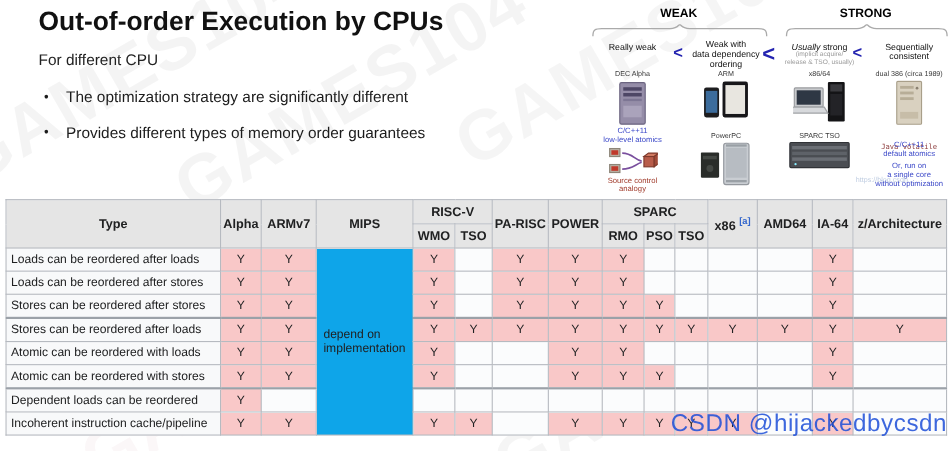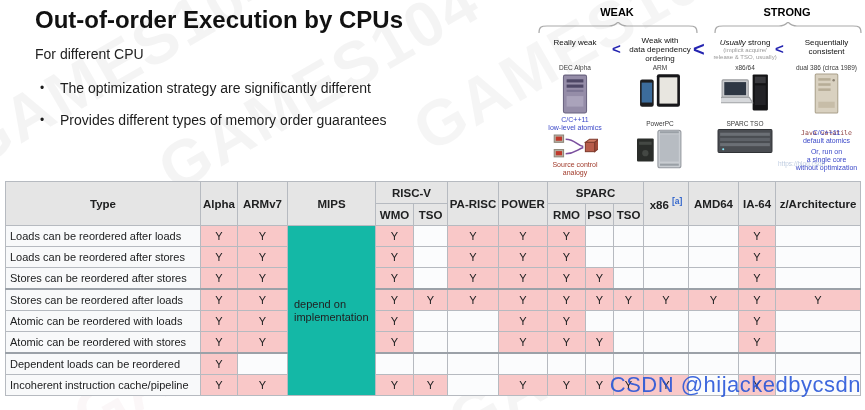--- a/index.html
+++ b/index.html
@@ -49,21 +49,21 @@
   .ital{font-style:italic;}
   
   table.mo{position:absolute;left:5px;top:181px;width:855px;border-collapse:collapse;
            table-layout:fixed;z-index:4;background:#fff;border:1px solid #8f959c;}
   .mo th,.mo td{border:1px solid #b6bac0;overflow:hidden;white-space:nowrap;padding:0;}
   .mo th{background:#e5e5e5;font-size:11.5px;color:#202122;font-weight:bold;height:21px;text-align:center;}
   .mo td{height:20px;font-size:11px;color:#202122;text-align:center;}
   .mo td.rowlabel{text-align:left;padding-left:4px;background:#f8f9fa;}
   .mo td.y{background:#f9c8c8;}
   .mo td.n{background:#fbfcfd;}
-  .mo td.mips{background:#14b8a6;text-align:left;padding-left:6px;white-space:normal;font-size:11px;line-height:13px;}
+  .mo td.mips{background:#0ea5e9;text-align:left;padding-left:6px;white-space:normal;font-size:11px;line-height:13px;}
   .mo tr.thick td{border-top:2px solid #9ba1a8;}
   .mo sup{color:#3366cc;font-size:8.5px;font-weight:bold;}
 </style>
 </head>
 <body>
 
 <div class="slide">
 
   <div class="wm wm1">GAMES104</div>
   <div class="wm wm2">GAMES104</div>

